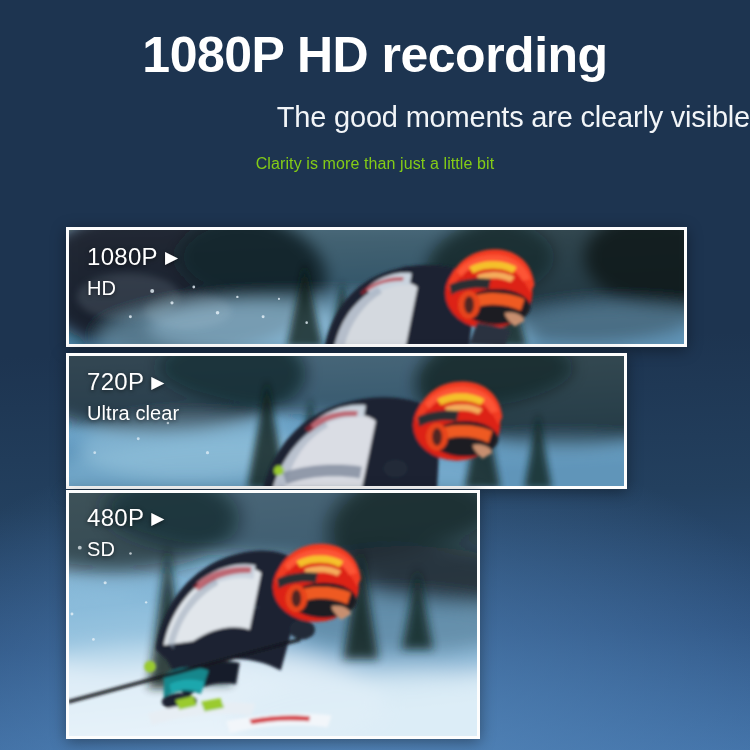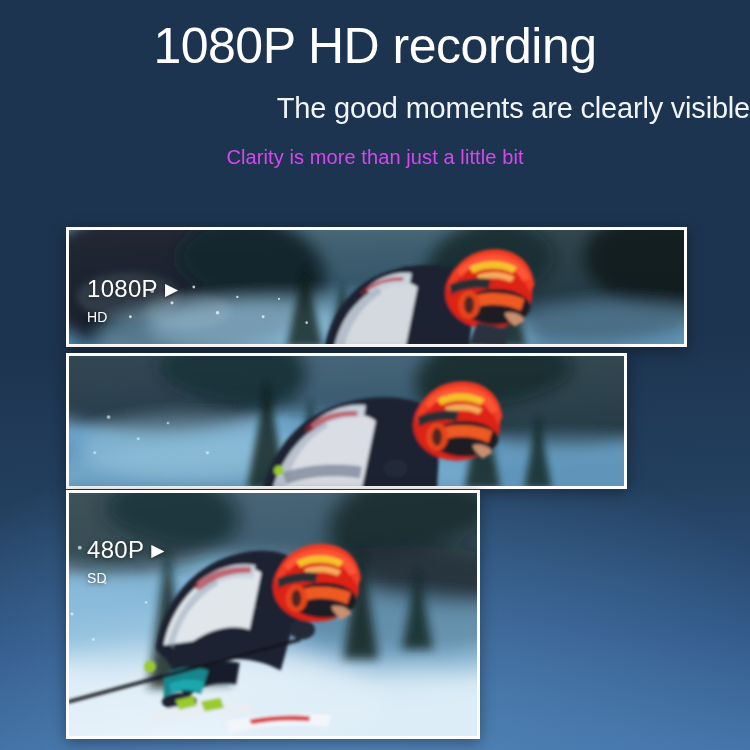--- a/index.html
+++ b/index.html
@@ -15,29 +15,29 @@
   #page {
     position:absolute; inset:0;
     background:
       radial-gradient(ellipse 900px 620px at 46% 108%, #5487bb 0%, rgba(84,135,187,0) 62%),
       linear-gradient(178deg, #1d3450 0%, #1d3450 46%, #23405f 66%, #2d5280 84%, #3f6ea4 100%);
   }
 
   
   #header { position:absolute; left:0; top:0; width:750px; text-align:center; }
   #title {
-    font-size:50px; font-weight:normal; color:#ffffff;
-    letter-spacing:-0.5px; line-height:1; padding-top:21px;
+    font-size:50px; font-weight:bold; color:#ffffff;
+    letter-spacing:-0.5px; line-height:1; padding-top:30px;
   }
   #subtitle {
     font-size:29px; font-weight:normal; color:#f2f5f8;
     letter-spacing:-0.2px; padding-top:21px;text-align:right;
   }
   #tagline {
-    font-size:20px; color:#d946ef; letter-spacing:0.1px; padding-top:21px;
+    font-size:16px; color:#84cc16; letter-spacing:0.1px; padding-top:21px;
   }
 
   
   .panel {
     position:absolute;
     border:3px solid #fdfdfd;
     overflow:hidden;
     background:#0a1017;
     box-shadow:0 3px 14px rgba(0,0,0,0.38);
   }
@@ -46,23 +46,23 @@
   #panel-480  { left:66px;  top:490px; width:414px; height:249px; z-index:3; }
 
   .panel-photo { position:absolute; left:0; top:0; width:100%; height:100%; }
   .panel-photo svg { display:block; width:100%; height:100%; }
 
   .panel-label {
     position:absolute; left:18px; z-index:4;
     color:#ffffff; text-shadow:0 1px 4px rgba(0,0,0,0.55);
     line-height:1;
   }
-  .lbl-res { font-size:24px; font-weight:normal; letter-spacing:0.3px; white-space:nowrap;margin-top:32px; }
+  .lbl-res { font-size:24px; font-weight:normal; letter-spacing:0.3px; white-space:nowrap; }
   .lbl-res .tri { font-size:17px; margin-left:7px; position:relative; top:-2px; }
-  .lbl-sub { font-size:14px; font-weight:normal; margin-top:9px; letter-spacing:0.1px; }
+  .lbl-sub { font-size:20px; font-weight:normal; margin-top:9px; letter-spacing:0.1px; }
 
   #panel-1080 .panel-label { top:15px; }
   #panel-720  .panel-label { top:14px; }
   #panel-480  .panel-label { top:13px; }
 </style>
 </head>
 <body>
 
 <div id="page"></div>
 
@@ -216,20 +216,24 @@
         <path d="M368 78 C384 70 410 70 428 78 L424 90 C408 82 386 82 372 90 Z" fill="#ef5a21"></path>
         <ellipse cx="372" cy="84" rx="11" ry="14" fill="#e8441c"></ellipse>
         <ellipse cx="372" cy="84" rx="5" ry="9" fill="#1c1f22" opacity="0.75"></ellipse>
         <path d="M408 92 C418 90 426 94 428 100 L418 106 C412 100 408 96 408 92 Z" fill="#c88f6f"></path>
 
         <ellipse cx="330" cy="116" rx="12" ry="9" fill="#222a38"></ellipse>
         <circle cx="212" cy="118" r="5" fill="#9acb2e"></circle>
       </g>
     </svg>
   </div>
+  <div class="panel-label">
+    <div class="lbl-res"><span>720P</span><span class="tri">▶</span></div>
+    <div class="lbl-sub">Ultra clear</div>
+  </div>
 </div>
 
 <div class="panel" id="panel-480">
   <div class="panel-photo">
     <svg viewBox="0 0 448 249" preserveAspectRatio="xMidYMid slice">
       <defs>
         <linearGradient id="snowC" x1="0.1" y1="0" x2="0.3" y2="1">
           <stop offset="0" stop-color="#a6d0e8"></stop>
             <stop offset="0.45" stop-color="#7cb0d2"></stop>
             <stop offset="1" stop-color="#dfeef7"></stop>

